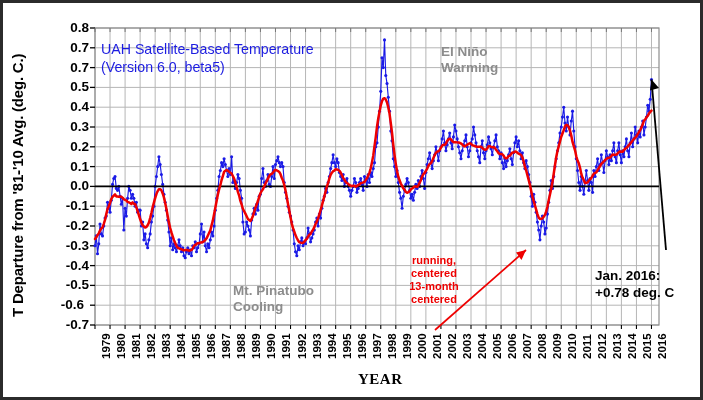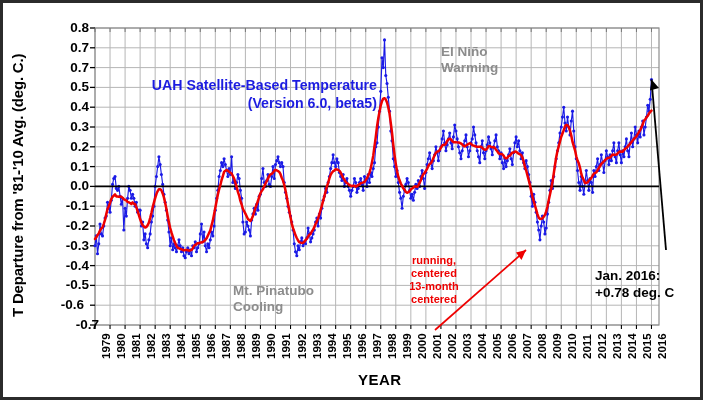--- a/index.html
+++ b/index.html
@@ -37,25 +37,24 @@
     white-space:nowrap;
   }
   .xaxis-title{
     position:absolute;
     font-size:15px;font-weight:bold;color:#000;
     letter-spacing:0.5px;
   }
   .title-block{
     position:absolute;
     color:#1c1ce0;
-    font-size:14.2px;font-weight:bold;
-    text-align:right;
+    font-size:14.2px;font-weight:normal;
+    text-align:left;
     line-height:17.5px;
     white-space:nowrap;
-    margin-top:36px;
   }
   .anno-gray{
     position:absolute;
     color:#8c8c8c;
     font-size:13.5px;font-weight:bold;
     line-height:16px;
     white-space:nowrap;
   }
   .anno-red{
     position:absolute;
@@ -688,21 +687,21 @@
           <polygon points="523,247 513,249.5 518.5,257" fill="#ee0000"></polygon>
         </g>
         <g>
           <line x1="663" y1="247" x2="648.48" y2="76.47999999999999" stroke="#000" stroke-width="1.8"></line>
           <polygon points="648.48,76.47999999999999 646.98,87.47999999999999 655.98,84.97999999999999" fill="#000"></polygon>
         </g>
       </svg>
 
     <div class="ylabel" id="ylabel-el" style="left: 6px; top: 314px; transform: rotate(-90deg);">T Departure from '81-'10 Avg. (deg. C.)</div>
 
-    <div class="xaxis-title" id="xtitle-el" style="left: 355px; top: 368px;">YEAR</div>
+    <div class="xaxis-title" id="xtitle-el" style="left: 355px; top: 368px; font-family: Liberation Serif, serif;">YEAR</div>
 
     <div class="title-block" id="title-el" style="left: 98px; top: 38px; width: 276px;">
       <div>UAH Satellite-Based Temperature</div>
       <div>(Version 6.0, beta5)</div>
     </div>
 
     <div class="anno-gray" id="elnino-el" style="left: 401px; top: 41px; margin-left: 37px;">
       <div>El Niño</div>
       <div>Warming</div>
     </div>
@@ -732,21 +731,21 @@
       <div class="ytick" style="left: 38px; width: 48px; top: 116px;">0.3</div>
       <div class="ytick" style="left: 38px; width: 48px; top: 135.8px;">0.2</div>
       <div class="ytick" style="left: 38px; width: 48px; top: 155.6px;">0.1</div>
       <div class="ytick" style="left: 38px; width: 48px; top: 175.4px;">0.0</div>
       <div class="ytick" style="left: 38px; width: 48px; top: 195.2px;">-0.1</div>
       <div class="ytick" style="left: 38px; width: 48px; top: 215px;">-0.2</div>
       <div class="ytick" style="left: 38px; width: 48px; top: 234.8px;">-0.3</div>
       <div class="ytick" style="left: 38px; width: 48px; top: 254.6px;">-0.4</div>
       <div class="ytick" style="left: 38px; width: 48px; top: 274.4px;">-0.5</div>
       <div class="ytick" style="left: 33px; width: 48px; top: 294.2px;">-0.6</div>
-      <div class="ytick" style="left: 48px; width: 48px; top: 314px;">-0.7</div>
+      <div class="ytick" style="left: 38px; width: 48px; top: 314px;">-0.7</div>
       <div class="xtick" style="left: 97px; top: 356px; transform: rotate(-90deg);">1979</div>
       <div class="xtick" style="left: 112.04px; top: 356px; transform: rotate(-90deg);">1980</div>
       <div class="xtick" style="left: 127.08px; top: 356px; transform: rotate(-90deg);">1981</div>
       <div class="xtick" style="left: 142.12px; top: 356px; transform: rotate(-90deg);">1982</div>
       <div class="xtick" style="left: 157.16px; top: 356px; transform: rotate(-90deg);">1983</div>
       <div class="xtick" style="left: 172.2px; top: 356px; transform: rotate(-90deg);">1984</div>
       <div class="xtick" style="left: 187.24px; top: 356px; transform: rotate(-90deg);">1985</div>
       <div class="xtick" style="left: 202.28px; top: 356px; transform: rotate(-90deg);">1986</div>
       <div class="xtick" style="left: 217.32px; top: 356px; transform: rotate(-90deg);">1987</div>
       <div class="xtick" style="left: 232.36px; top: 356px; transform: rotate(-90deg);">1988</div>

